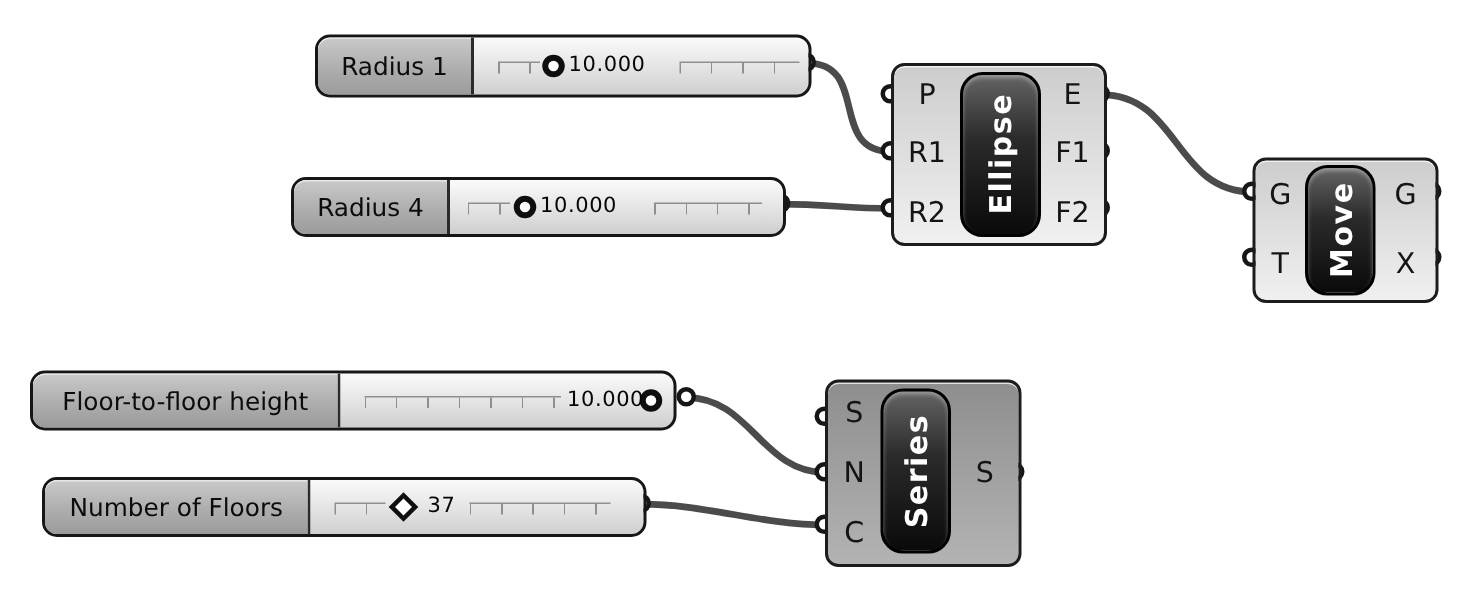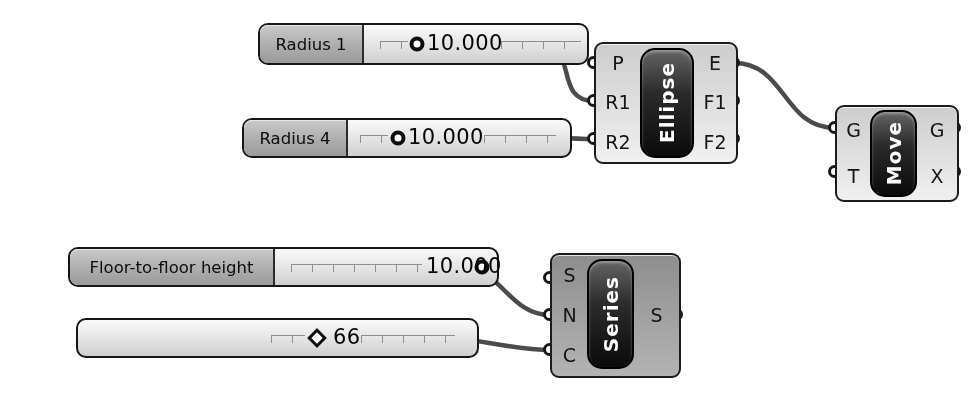--- a/index.html
+++ b/index.html
@@ -10,35 +10,35 @@
   }
   .canvas{position:absolute;inset:0;}
   
   .wires{position:absolute;left:0;top:0;z-index:0;}
   .wires path{stroke:#4b4b4b;stroke-width:4.5;fill:none;stroke-linecap:round;}
   
   .grip{position:absolute;width:7px;height:7px;background:#fff;
         border:3px solid #161616;border-radius:50%;z-index:1;}
   
   .slider{position:absolute;z-index:2;border:2px solid #161616;border-radius:10px;
-          background:linear-gradient(180deg,#fafafa 0%,#e3e3e3 55%,#cfcfcf 100%);margin-left:48px;}
+          background:linear-gradient(180deg,#fafafa 0%,#e3e3e3 55%,#cfcfcf 100%);}
   .slabel{position:absolute;left:0;top:0;bottom:0;border-right:2px solid #2b2b2b;
           border-radius:8px 0 0 8px;
           background:linear-gradient(180deg,#c9c9c9 0%,#ababab 60%,#9b9b9b 100%);
           box-shadow:inset 0 1px 0 rgba(255,255,255,.55);
           display:flex;align-items:center;justify-content:center;
           font-size:16.5px;color:#0c0c0c;white-space:nowrap;}
   .ruler{position:absolute;height:7px;border-top:1px solid #8f8f8f;
          background:repeating-linear-gradient(90deg,#8f8f8f 0,#8f8f8f 1px,transparent 1px,transparent 21px);}
   .knob{position:absolute;top:50%;background:#fff;}
   .knob.round{width:7px;height:7px;border:4px solid #0e0e0e;border-radius:50%;
               transform:translate(-50%,-50%);}
   .knob.diamond{width:8px;height:8px;border:3px solid #0e0e0e;
               transform:translate(-50%,-50%) rotate(45deg);}
-  .sval{position:absolute;top:50%;transform:translateY(-54%);font-size:21px;
+  .sval{position:absolute;top:50%;transform:translateY(-54%);font-size:14px;
         letter-spacing:.4px;color:#050505;white-space:nowrap;}
   
   .comp{position:absolute;z-index:2;border:2px solid #1c1c1c;border-radius:9px;
         background:linear-gradient(180deg,#cdcdcd 0%,#f0f0f0 100%);
         box-shadow:inset 0 1px 0 rgba(255,255,255,.75);}
   .comp.dark{background:linear-gradient(180deg,#8e8e8e 0%,#b3b3b3 100%);}
   .pcol{position:absolute;top:0;bottom:0;display:flex;flex-direction:column;
         justify-content:space-around;align-items:center;}
   .pcol span{font-size:19px;color:#141414;line-height:1;}
   .capsule{position:absolute;border:2px solid #000;border-radius:15px;
@@ -106,24 +106,27 @@
   <div class="slider" style="left:20px;top:247px;width:427px;height:36px">
     <div class="slabel" style="width:203px">
       <span>Floor-to-floor height</span>
     </div>
     <div class="ruler" style="left:221px;width:131px;top:15px"></div>
     <div class="knob round" style="left:412px"></div>
     <span class="sval" style="left:356px">10.000</span>
   </div>
 
   <div class="slider" style="left:28px;top:318px;width:399px;height:36px">
+    <div class="slabel" style="width:175px">
+      <span>Number of Floors</span>
+    </div>
     <div class="ruler" style="left:193px;width:34px;top:15px"></div>
     <div class="ruler" style="left:283px;width:94px;top:15px"></div>
     <div class="knob diamond" style="left:239px"></div>
-    <span class="sval" style="left:255px">66</span>
+    <span class="sval" style="left:255px">37</span>
   </div>
 
   <div class="comp" style="left:594px;top:42px;width:140px;height:118px">
     <div class="pcol" style="left:0;width:44px">
       <span>P</span>
       <span>R1</span>
       <span>R2</span>
     </div>
     <div class="capsule" style="left:44px;top:4px;width:50px;height:106px">
       <span class="vtext">Ellipse</span>

